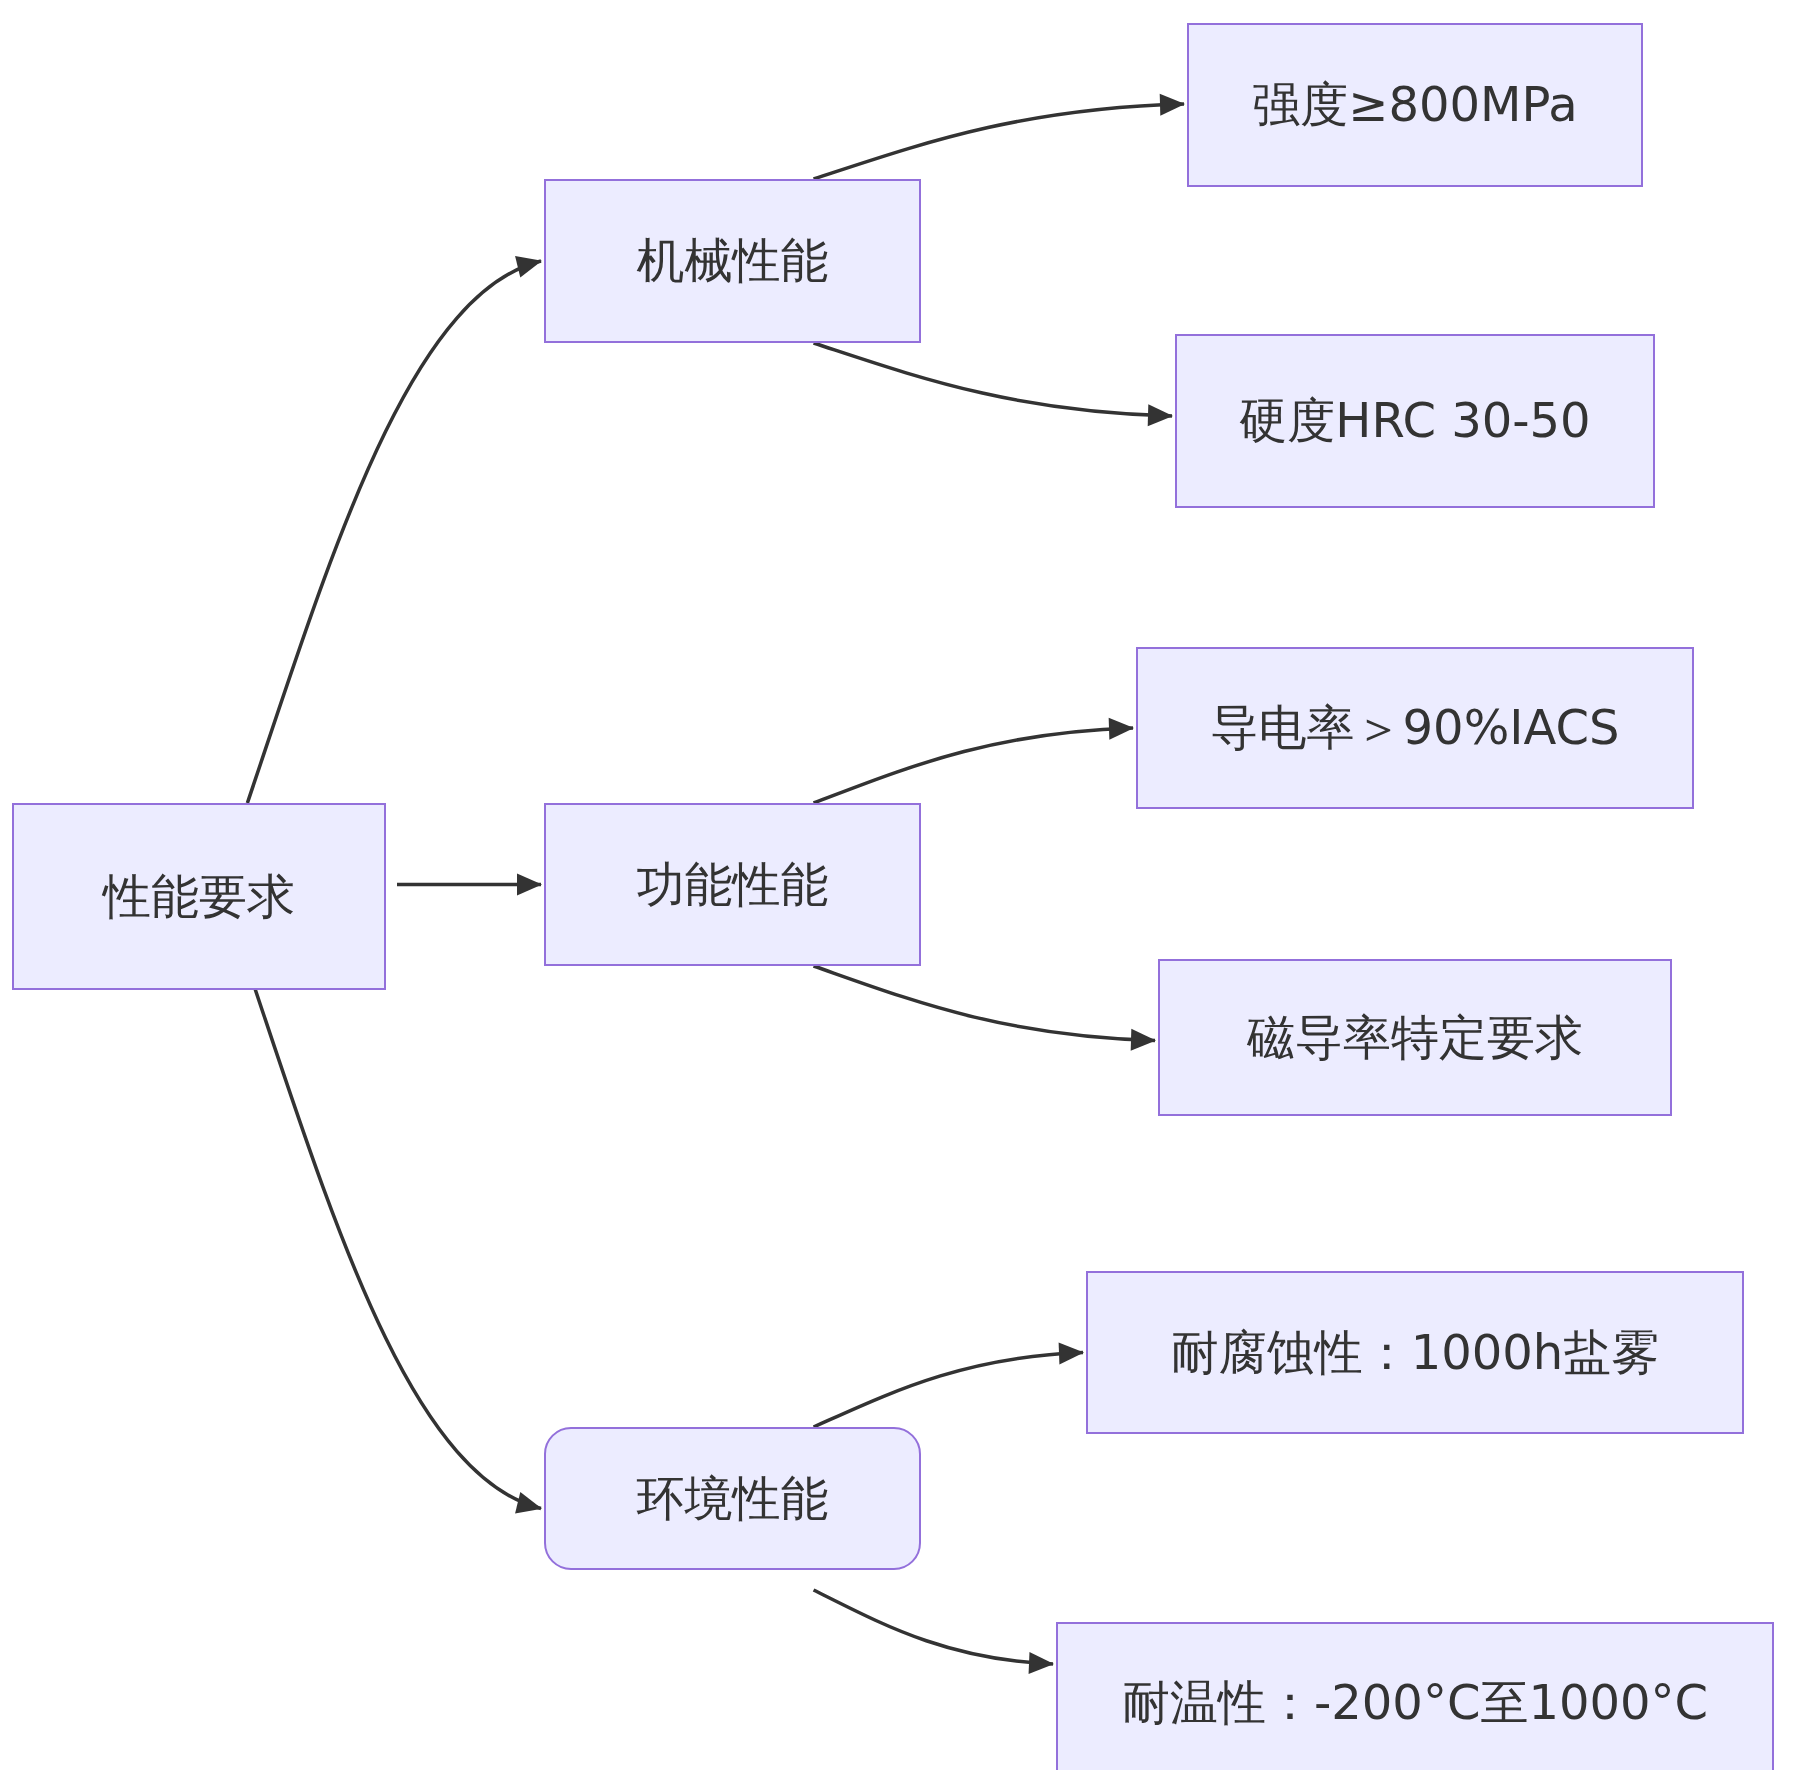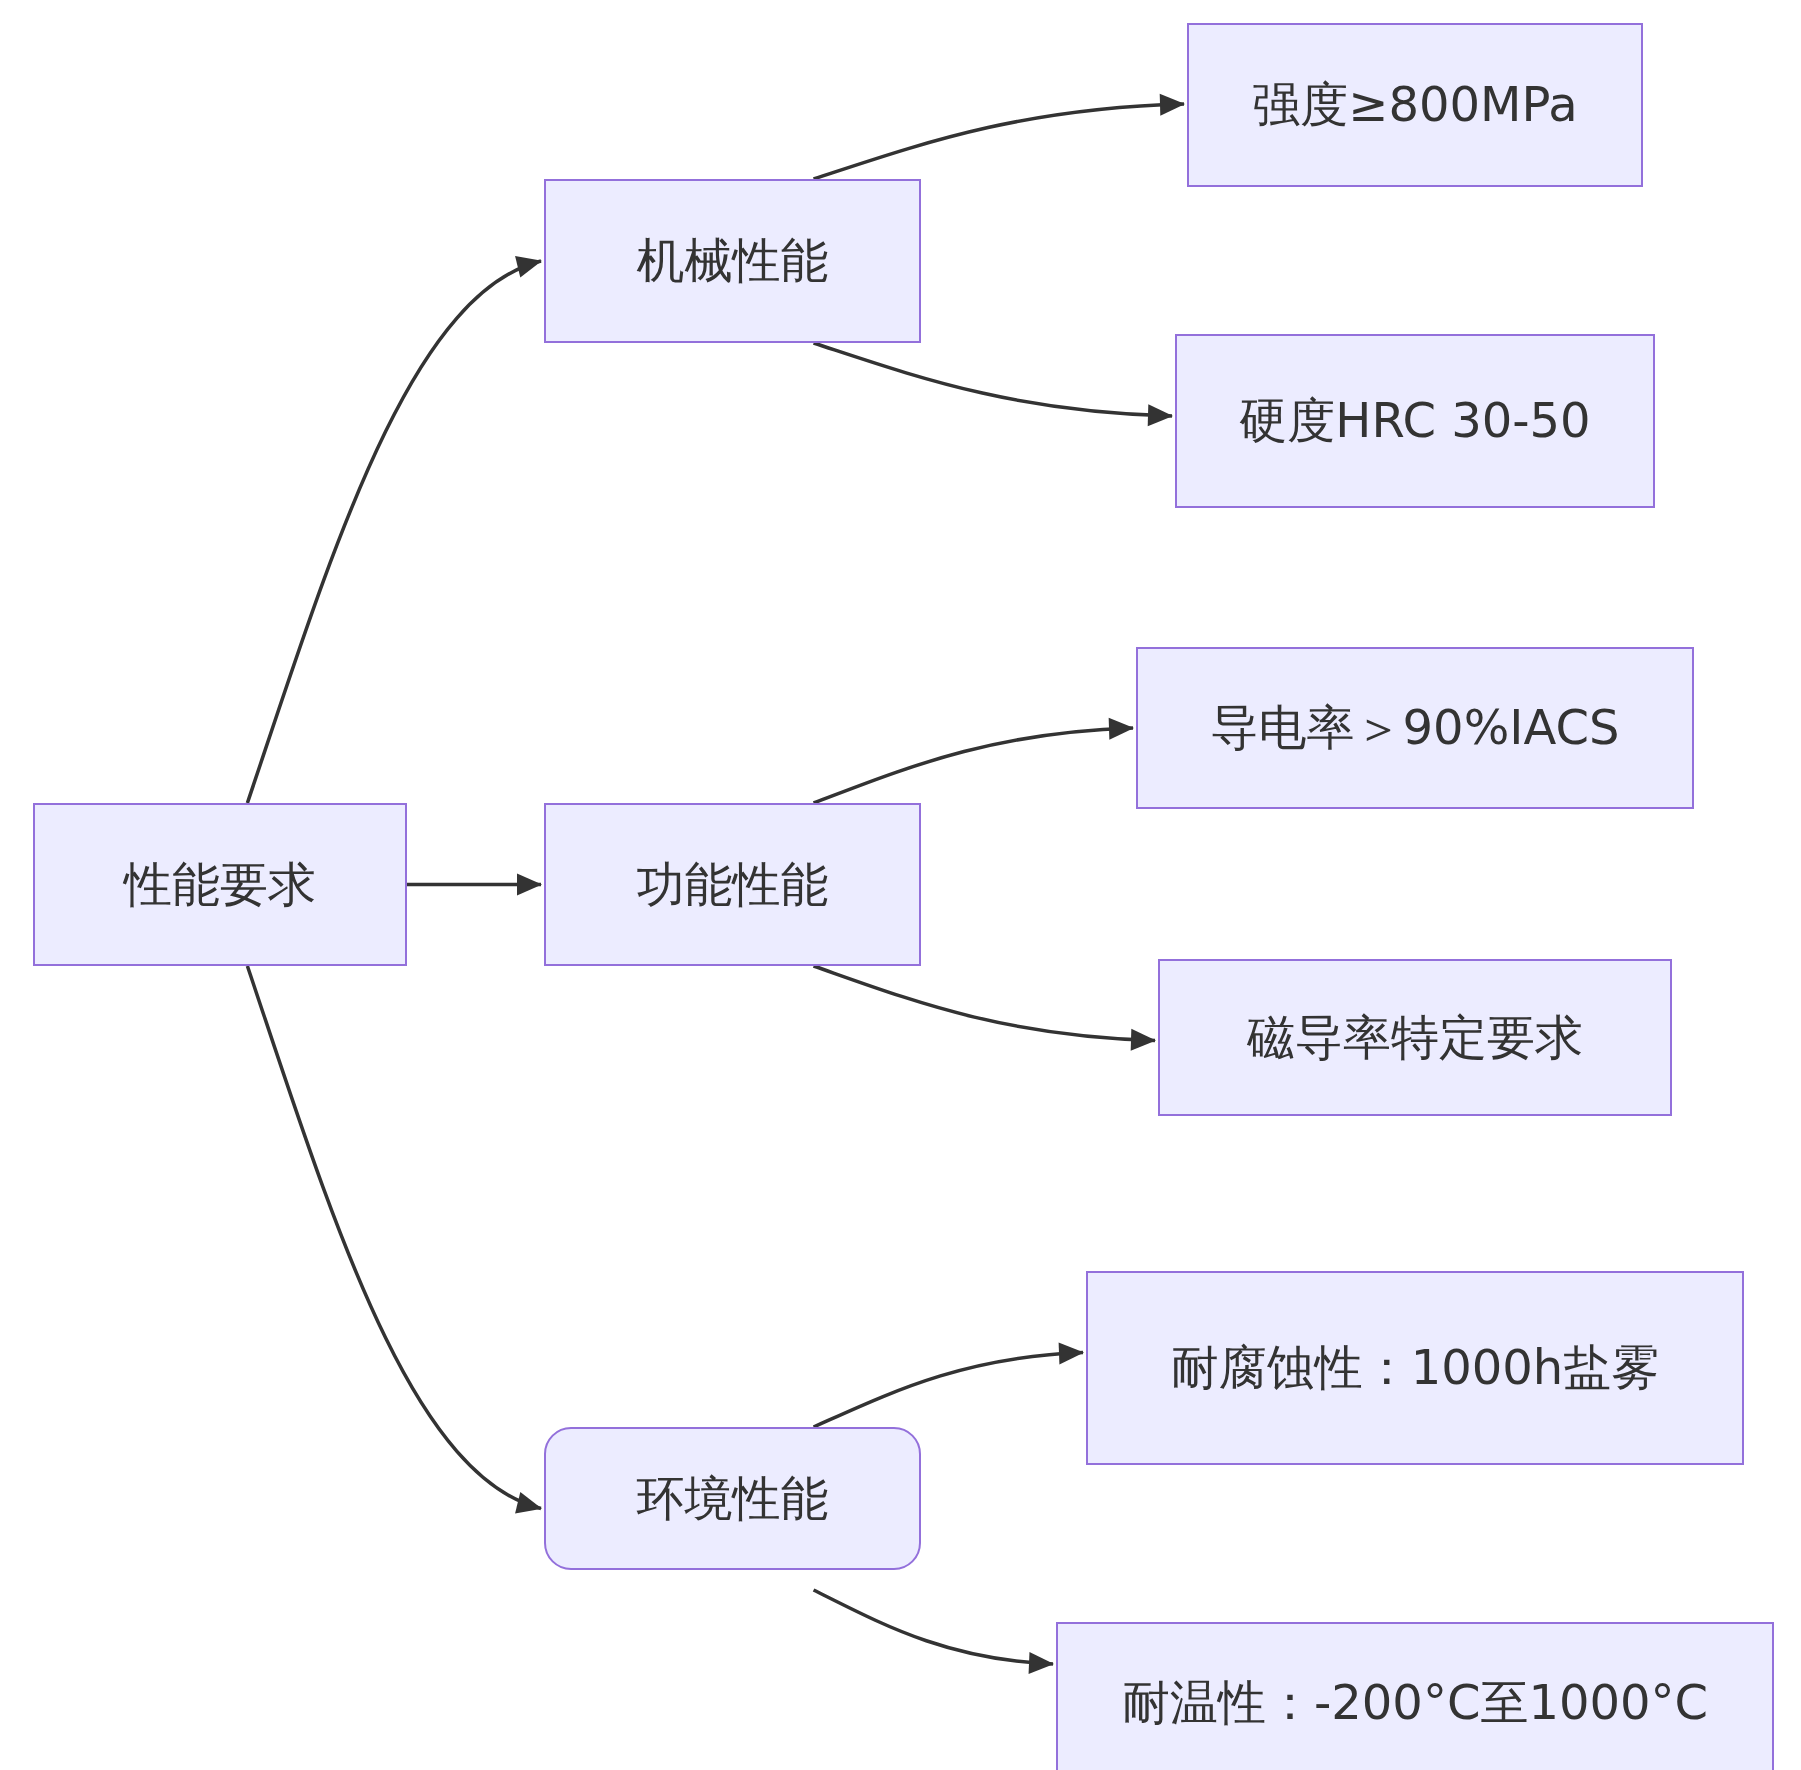--- a/index.html
+++ b/index.html
@@ -58,21 +58,21 @@
   <path class="edge" d="M 247.4 803 C 329.608 559.1, 408.88 293.52, 541 261" marker-end="url(#arrowhead)"></path>
       <path class="edge" d="M 397 884.5 L 541 884.5" marker-end="url(#arrowhead)"></path>
       <path class="edge" d="M 247.4 966 C 329.608 1210.125, 408.88 1475.95, 541 1508.5" marker-end="url(#arrowhead)"></path>
       <path class="edge" d="M 813.5550000000001 179 C 917.2796000000001 145.25, 1017.29975 108.5, 1184 104" marker-end="url(#arrowhead)"></path>
       <path class="edge" d="M 813.5550000000001 343 C 913.9196000000001 375.85, 1010.69975 411.62, 1172 416" marker-end="url(#arrowhead)"></path>
       <path class="edge" d="M 813.5550000000001 803 C 902.9996000000001 769.25, 989.2497500000001 732.5, 1133 728" marker-end="url(#arrowhead)"></path>
       <path class="edge" d="M 813.5550000000001 966 C 909.1596000000001 999.525, 1001.3497500000001 1036.03, 1155 1040.5" marker-end="url(#arrowhead)"></path>
       <path class="edge" d="M 813.5550000000001 1427 C 888.9996000000001 1393.475, 961.7497500000001 1356.97, 1083 1352.5" marker-end="url(#arrowhead)"></path>
       <path class="edge" d="M 813.5550000000001 1590 C 880.5996 1623.3, 945.2497500000001 1659.56, 1053 1664" marker-end="url(#arrowhead)"></path>
     </svg>
-<div class="node" style="left: 33px; top: 803px; width: 374px; height: 163px; font-family: Liberation Serif, serif;">
+<div class="node" style="left: 12px; top: 803px; width: 374px; height: 187px; font-family: Liberation Serif, serif;">
       <span class="node-label">性能要求</span>
     </div>
     <div class="node" style="left: 544px; top: 179px; width: 377px; height: 164px;">
       <span class="node-label">机械性能</span>
     </div>
     <div class="node" style="left: 544px; top: 803px; width: 377px; height: 163px;">
       <span class="node-label">功能性能</span>
     </div>
     <div class="node" style="left: 544px; top: 1427px; width: 377px; height: 143px; border-radius: 27px;">
       <span class="node-label">环境性能</span>
@@ -82,19 +82,19 @@
     </div>
     <div class="node" style="left: 1175px; top: 334px; width: 480px; height: 174px;">
       <span class="node-label">硬度HRC 30-50</span>
     </div>
     <div class="node" style="left: 1136px; top: 647px; width: 558px; height: 162px;">
       <span class="node-label">导电率＞90%IACS</span>
     </div>
     <div class="node" style="left: 1158px; top: 959px; width: 514px; height: 157px; align-items: center;">
       <span class="node-label">磁导率特定要求</span>
     </div>
-    <div class="node" style="left: 1086px; top: 1271px; width: 658px; height: 194px;">
+    <div class="node" style="left: 1086px; top: 1271px; width: 658px; height: 163px;">
       <span class="node-label">耐腐蚀性：1000h盐雾</span>
     </div>
     <div class="node" style="left: 1056px; top: 1583px; width: 718px; height: 162px; margin-top: 39px;">
       <span class="node-label">耐温性：-200°C至1000°C</span>
     </div>
   </div>
 
 </body></html>

